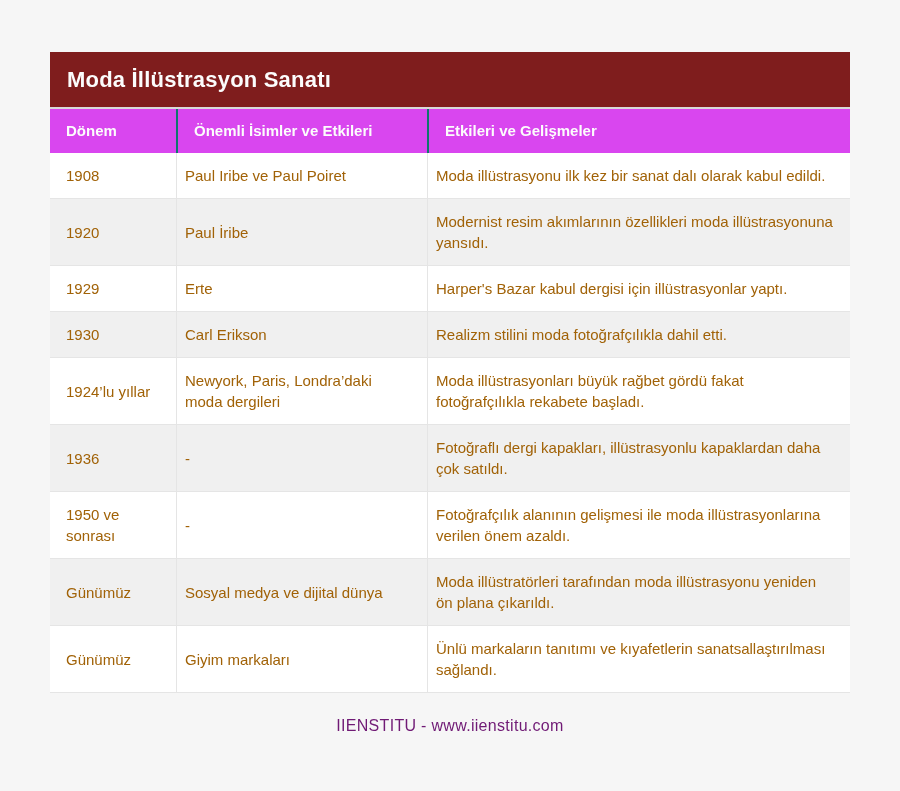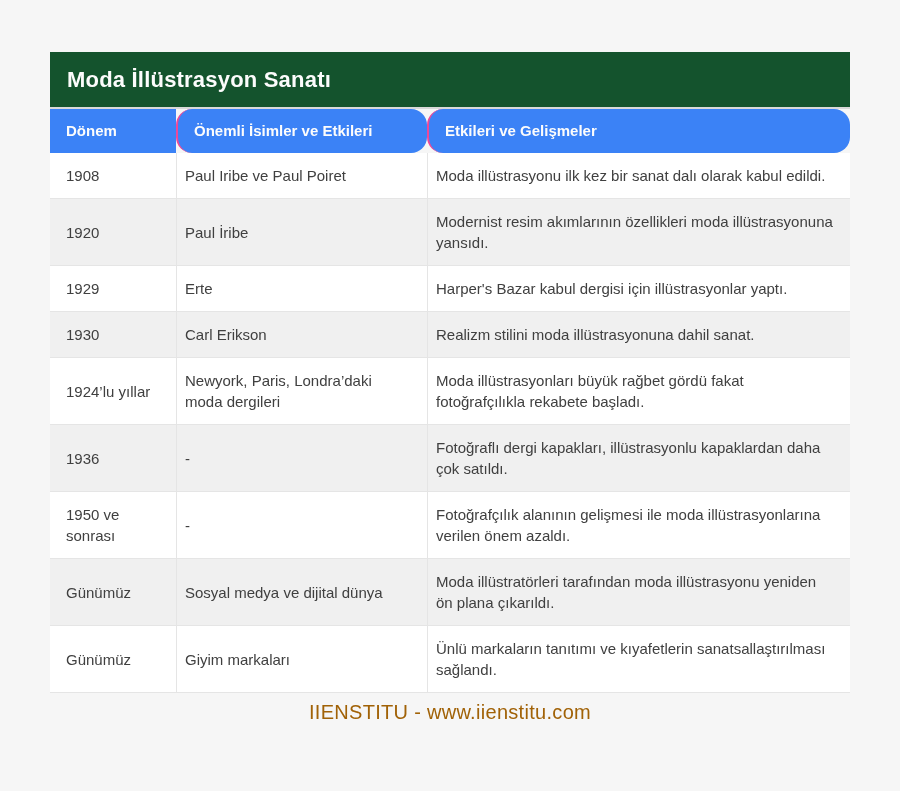--- a/index.html
+++ b/index.html
@@ -8,66 +8,66 @@
     height: 791px;
     background: #f6f6f6;
     font-family: "Liberation Sans", "DejaVu Sans", sans-serif;
   }
   .card {
     width: 800px;
     margin: 0 auto;
     padding-top: 52px;
   }
   .title-bar {
-    background: #14532d;
+    background: #7f1d1d;
     color: #fcfcfc;
     font-size: 22px;
     font-weight: 700;
     padding: 15px 17px 14px 17px;
     letter-spacing: 0.2px;
     border-bottom: 2px solid #d9d9d9;
   }
   table.data-table {
     width: 800px;
     table-layout: fixed;
     border-collapse: separate;
     border-spacing: 0;
   }
   col.c1 { width: 126px; }
   col.c2 { width: 251px; }
   col.c3 { width: 423px; }
   thead th {
-    background: #3b82f6;
+    background: #d946ef;
     color: #fcfcfc;
     font-size: 15px;
     font-weight: 700;
     text-align: left;
     padding: 12px 16px;
     line-height: 20px;
     vertical-align: middle;
   }
-  thead th + th { border-left: 2px solid #ec4899; border-radius: 16px; }
+  thead th + th { border-left: 2px solid #0f766e; }
   tbody td {
     font-size: 15px;
-    color: #404040;
+    color: #a16207;
     line-height: 21px;
     padding: 12px 16px;
     vertical-align: middle;
     border-top: 1px solid #e5e5e5;
     background: #ffffff;
   }
   tbody tr:first-child td { border-top: none; }
   tbody td + td { border-left: 1px solid #e5e5e5; padding-left: 8px; }
   tbody tr:nth-child(even) td { background: #f0f0f0; }
   tbody tr:last-child td { border-bottom: 1px solid #e5e5e5; }
   .footer {
     text-align: center;
-    color: #a16207;
-    font-size: 20px;
-    margin-top: 8px;
+    color: #701a75;
+    font-size: 16px;
+    margin-top: 24px;
     letter-spacing: 0.3px;
   }
 </style>
 </head>
 <body>
 
 <div class="card">
   <div class="title-bar">
     <span>Moda İllüstrasyon Sanatı</span>
   </div>
@@ -96,21 +96,21 @@
         <td>Modernist resim akımlarının özellikleri moda illüstrasyonuna yansıdı.</td>
       </tr>
       <tr>
         <td>1929</td>
         <td>Erte</td>
         <td>Harper's Bazar kabul dergisi için illüstrasyonlar yaptı.</td>
       </tr>
       <tr>
         <td>1930</td>
         <td>Carl Erikson</td>
-        <td>Realizm stilini moda illüstrasyonuna dahil sanat.</td>
+        <td>Realizm stilini moda fotoğrafçılıkla dahil etti.</td>
       </tr>
       <tr>
         <td>1924’lu yıllar</td>
         <td>Newyork, Paris, Londra’daki moda dergileri</td>
         <td>Moda illüstrasyonları büyük rağbet gördü fakat fotoğrafçılıkla rekabete başladı.</td>
       </tr>
       <tr>
         <td>1936</td>
         <td>-</td>
         <td>Fotoğraflı dergi kapakları, illüstrasyonlu kapaklardan daha çok satıldı.</td>

